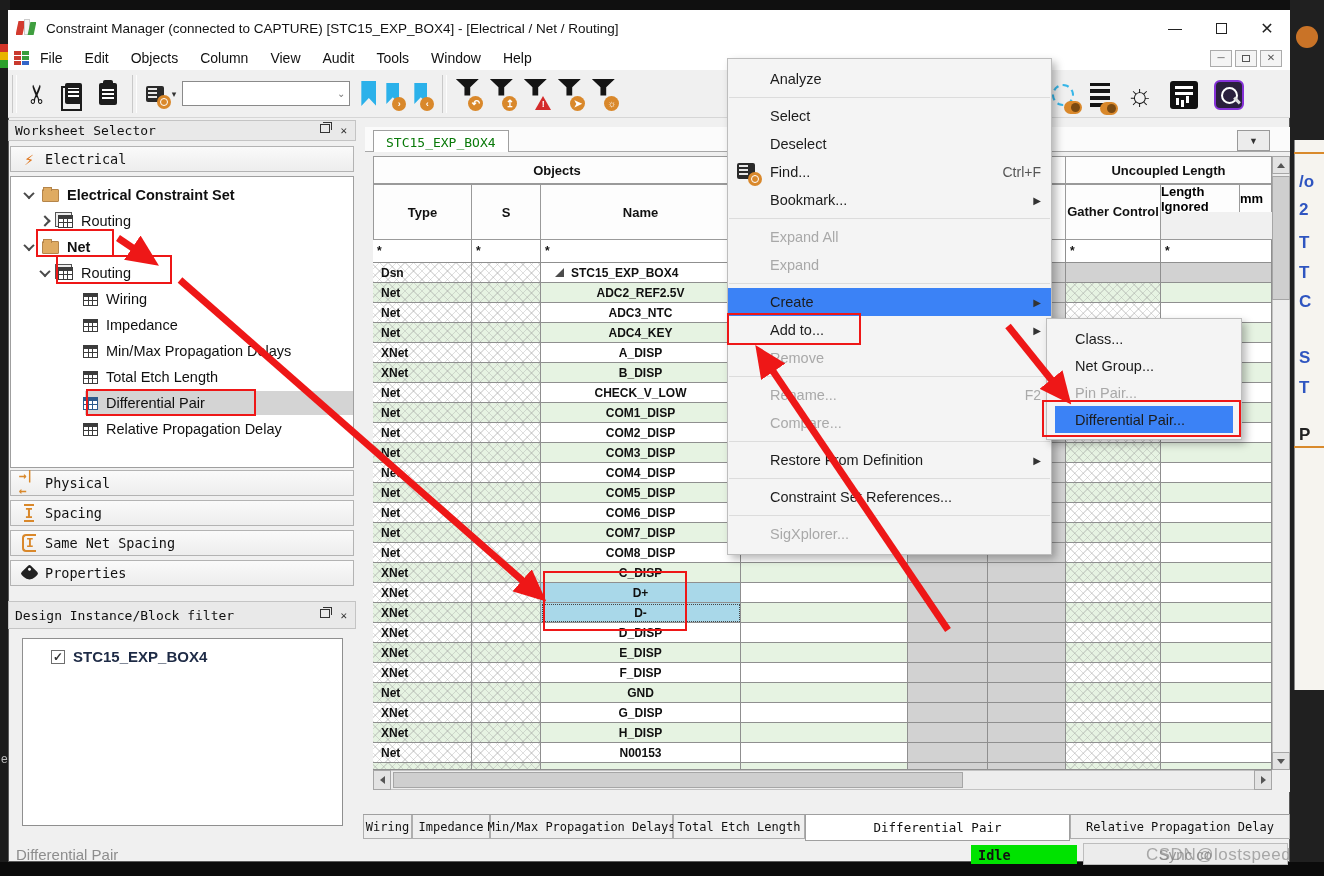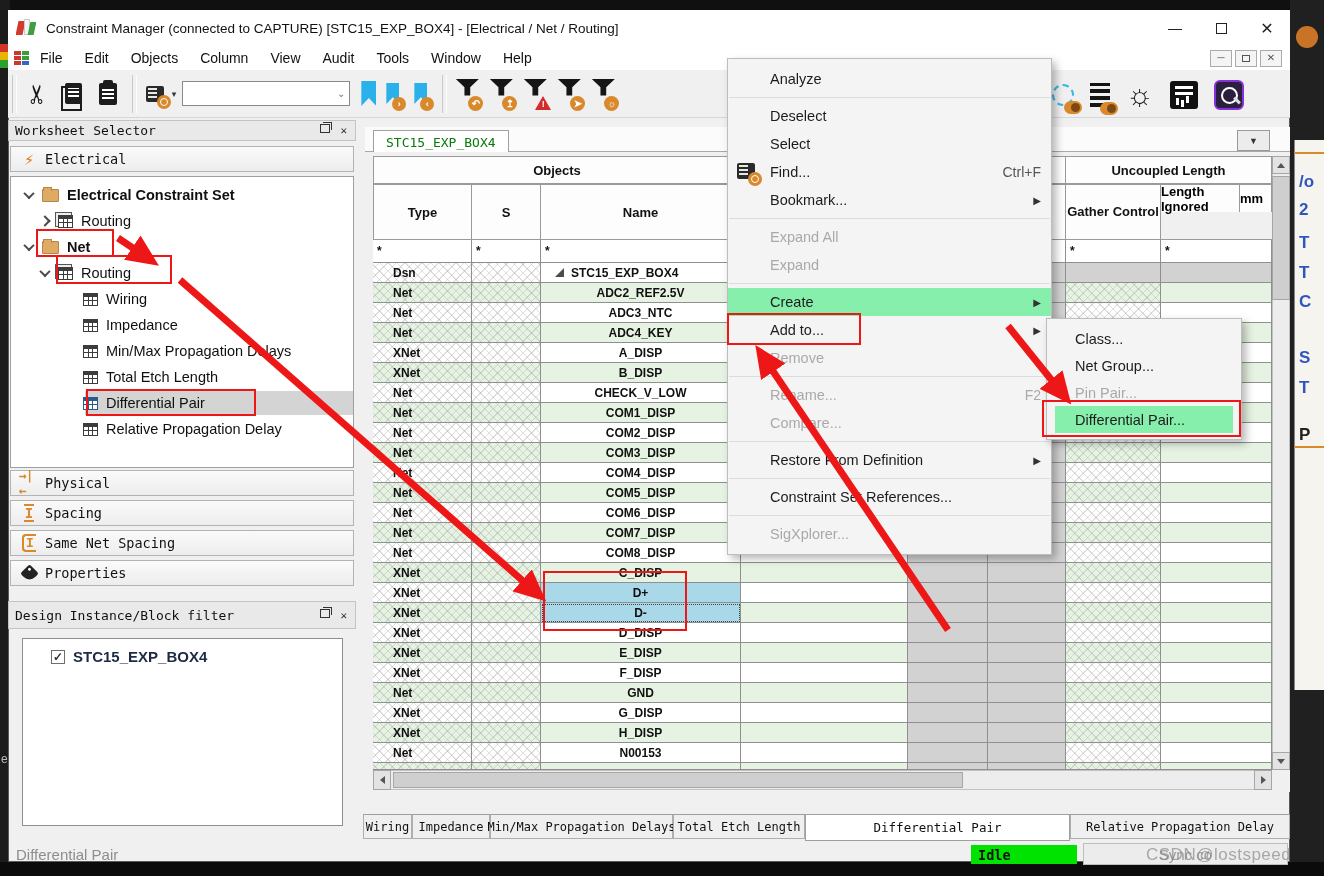--- a/index.html
+++ b/index.html
@@ -145,21 +145,21 @@
   .hdr.wrap{text-align:center;line-height:1.25;padding:0 10px}
   .ul-split{display:flex;flex-direction:row;border-bottom:1px solid #9a9a9a}
   .ul-split .t{height:28px;display:flex;align-items:center;justify-content:center;font-weight:bold;font-size:13px;background:#fdfdfd;border:1px solid #9a9a9a;border-left:none;border-bottom:none}
   .ul-split .b{height:28px;display:flex;align-items:center;justify-content:flex-end;padding-right:8px;font-weight:bold;font-size:13px;background:#fdfdfd;border:1px solid #9a9a9a;border-left:none;border-bottom:none}
   #filterrow{position:absolute;left:0;top:88px;width:899px;height:23px}
   #filterrow .trow{height:23px}
   .fcell{background:#fff;font-weight:bold;font-size:12px;padding-left:4px;color:#111}
   #tbody{position:absolute;left:0;top:111px;width:899px;height:507px;overflow:hidden;background:#fff;border-bottom:1px solid #8f8f8f}
   #tbody .trow{height:20px}
   #tbody .cell{font-weight:bold;font-size:12px;color:#101010}
-  .c-type{padding-left:20px}
+  .c-type{padding-left:8px}
   .c-name{justify-content:center}
   .bg-w{background:#ffffff}
   .bg-g{background:#e6f3e2}
   .bg-gray{background:#d2d2d2}
   .bg-sel{background:#a9d8e9}
   .hatch{background-image:
     repeating-linear-gradient(45deg,rgba(150,150,150,.30) 0 1px,transparent 1px 6px),
     repeating-linear-gradient(-45deg,rgba(150,150,150,.30) 0 1px,transparent 1px 6px)}
   .focuscell{outline:1px dotted #444;outline-offset:-2px}
   .dsn-tri{width:0;height:0;border-left:9px solid transparent;border-bottom:9px solid #4c4c4c;margin:0 7px 0 14px}
@@ -184,21 +184,21 @@
 
   
   #idle-badge{left:971px;top:845px;width:106px;height:19px;background:#00e300;display:flex;align-items:center;font-family:"DejaVu Sans Mono",monospace;font-weight:bold;font-size:13.5px;color:#111;padding-left:7px}
   #sync-btn{left:1083px;top:843px;width:205px;height:22px;background:#ececec;border:1px solid #bdbdbd;display:flex;align-items:center;justify-content:center;color:#9a9a9a;font-size:15px}
   #watermark{left:1146px;top:845px;font-size:17px;color:rgba(125,125,125,.62);white-space:nowrap;z-index:70;letter-spacing:.5px}
 
   
   #ctx{left:727px;top:58px;width:325px;background:#f4f4f4;border:1px solid #bdbdbd;box-shadow:4px 4px 8px rgba(0,0,0,.28);z-index:30;padding:6px 0}
   .mitem{height:28px;display:flex;align-items:center;padding:0 10px 0 42px;font-size:14.5px;color:#1c1c1c;position:relative}
   .mitem.disabled{color:#a9a9a9}
-  .mitem.hl{background:#86efac}
+  .mitem.hl{background:#3b82f6}
   .mshort{margin-left:auto;font-size:14px;color:#555}
   .mitem.disabled .mshort{color:#a9a9a9}
   .marrow{position:absolute;right:10px;font-size:10px;color:#333}
   .msep{height:1px;background:#dcdcdc;margin:4px 1px}
   .mi-find{position:absolute;left:9px;top:5px}
   #submenu{left:1046px;top:318px;width:196px;background:#f4f4f4;border:1px solid #bdbdbd;box-shadow:4px 4px 8px rgba(0,0,0,.28);z-index:31;padding:6px 8px}
   #submenu .mitem{padding-left:20px;height:27px}
 
   
   .rbox{position:absolute;border:2px solid #ee1717;z-index:62;pointer-events:none}
@@ -813,24 +813,24 @@
     <span>Sync co</span>
   </div>
 <div class="abs" id="watermark">CSDN@lostspeed</div>
 
 <div class="abs" id="ctx">
     <div class="mitem">
       <span>Analyze</span>
     </div>
     <div class="msep"></div>
     <div class="mitem">
+      <span>Select</span>
+    </div>
+    <div class="mitem">
       <span>Deselect</span>
-    </div>
-    <div class="mitem">
-      <span>Select</span>
     </div>
     <div class="mitem">
       <span class="mi-find find-ic">
         <span class="oball mag"></span>
       </span>
       <span>Find...</span>
       <span class="mshort">Ctrl+F</span>
     </div>
     <div class="mitem">
       <span>Bookmark...</span>

